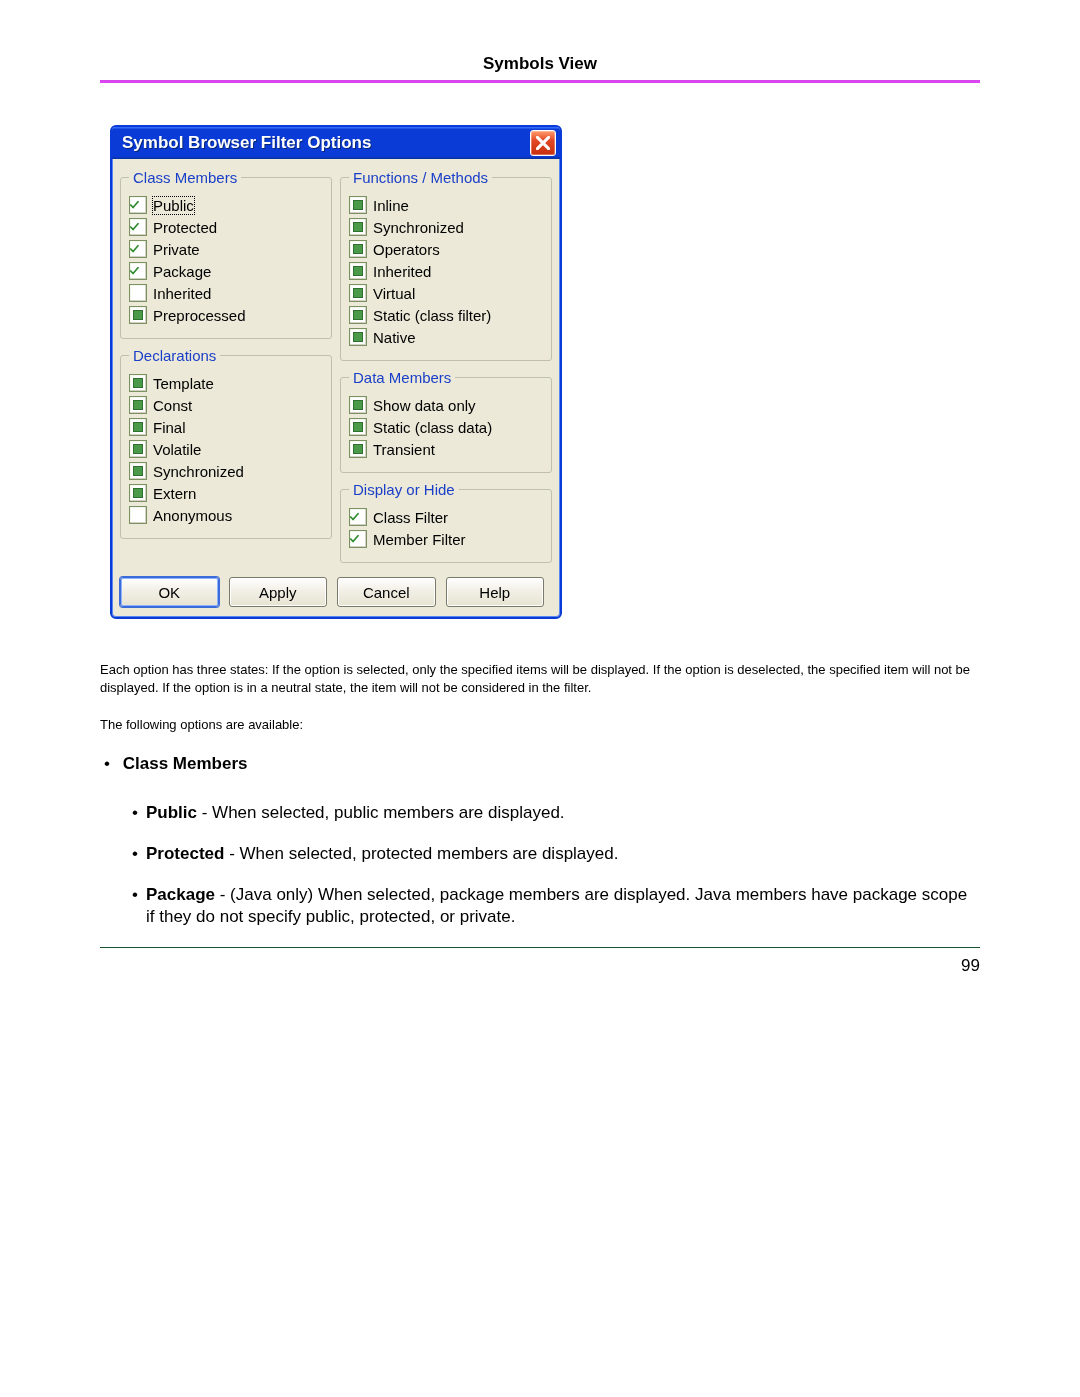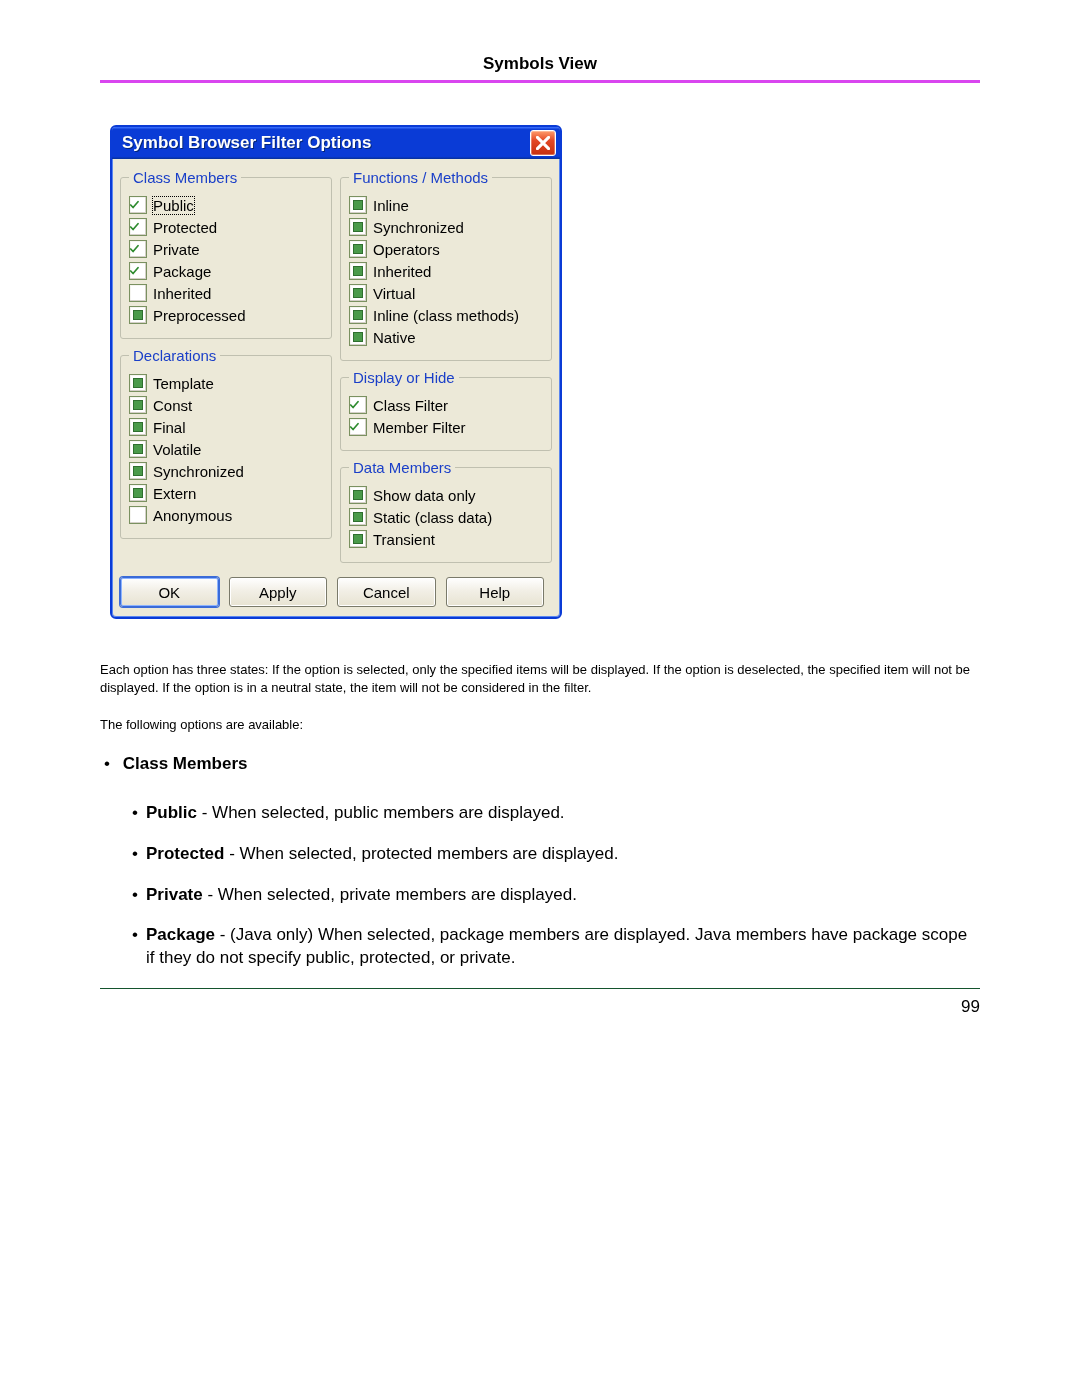--- a/index.html
+++ b/index.html
@@ -298,63 +298,63 @@
               <div class="check-row">
                 <span class="cbx partial"></span>
                 <span>Inherited</span>
               </div>
               <div class="check-row">
                 <span class="cbx partial"></span>
                 <span>Virtual</span>
               </div>
               <div class="check-row">
                 <span class="cbx partial"></span>
-                <span>Inline (class methods)</span>
+                <span>Static (class filter)</span>
               </div>
               <div class="check-row">
                 <span class="cbx partial"></span>
                 <span>Native</span>
               </div>
             </div>
         </fieldset>
         <fieldset class="group">
+          <legend>Data Members</legend>
+          <div>
+              <div class="check-row">
+                <span class="cbx partial"></span>
+                <span>Show data only</span>
+              </div>
+              <div class="check-row">
+                <span class="cbx partial"></span>
+                <span>Static (class data)</span>
+              </div>
+              <div class="check-row">
+                <span class="cbx partial"></span>
+                <span>Transient</span>
+              </div>
+            </div>
+        </fieldset>
+        <fieldset class="group">
           <legend>Display or Hide</legend>
           <div>
               <div class="check-row">
                 <span class="cbx checked">
                   <svg viewBox="0 0 12 12">
                     <path d="M1 6 L4.2 9.5 L11 1.5" fill="none" stroke="#2e8b2e" stroke-width="2.3" stroke-linecap="round" stroke-linejoin="round"></path>
                   </svg>
                 </span>
                 <span>Class Filter</span>
               </div>
               <div class="check-row">
                 <span class="cbx checked">
                   <svg viewBox="0 0 12 12">
                     <path d="M1 6 L4.2 9.5 L11 1.5" fill="none" stroke="#2e8b2e" stroke-width="2.3" stroke-linecap="round" stroke-linejoin="round"></path>
                   </svg>
                 </span>
                 <span>Member Filter</span>
-              </div>
-            </div>
-        </fieldset>
-        <fieldset class="group">
-          <legend>Data Members</legend>
-          <div>
-              <div class="check-row">
-                <span class="cbx partial"></span>
-                <span>Show data only</span>
-              </div>
-              <div class="check-row">
-                <span class="cbx partial"></span>
-                <span>Static (class data)</span>
-              </div>
-              <div class="check-row">
-                <span class="cbx partial"></span>
-                <span>Transient</span>
               </div>
             </div>
         </fieldset>
       </div>
     </div>
     <div class="button-row">
       <div class="win-btn default">OK</div>
       <div class="win-btn">Apply</div>
       <div class="win-btn">Cancel</div>
       <div class="win-btn">Help</div>
@@ -363,21 +363,20 @@
 
   <p class="para">Each option has three states: If the option is selected, only the specified items will be displayed. If the option is deselected, the specified item will not be displayed. If the option is in a neutral state, the item will not be considered in the filter.</p>
   <p class="para">The following options are available:</p>
 
   <ul class="doc-list">
     <li>
       <b class="term">Class Members</b>
       <ul class="sub-list" id="sublist">
           <li><b class="term">Public</b> - When selected, public members are displayed.</li>
           <li><b class="term">Protected</b> - When selected, protected members are displayed.</li>
-          <li><b class="term">Private</b> - When selected, private members are displayed.</li>
           <li><b class="term">Package</b> - (Java only) When selected, package members are displayed. Java members have package scope if they do not specify public, protected, or private.</li>
         </ul>
     </li>
   </ul>
 
   <div class="footer-rule">
     <span>99</span>
   </div>
 </div>
 

